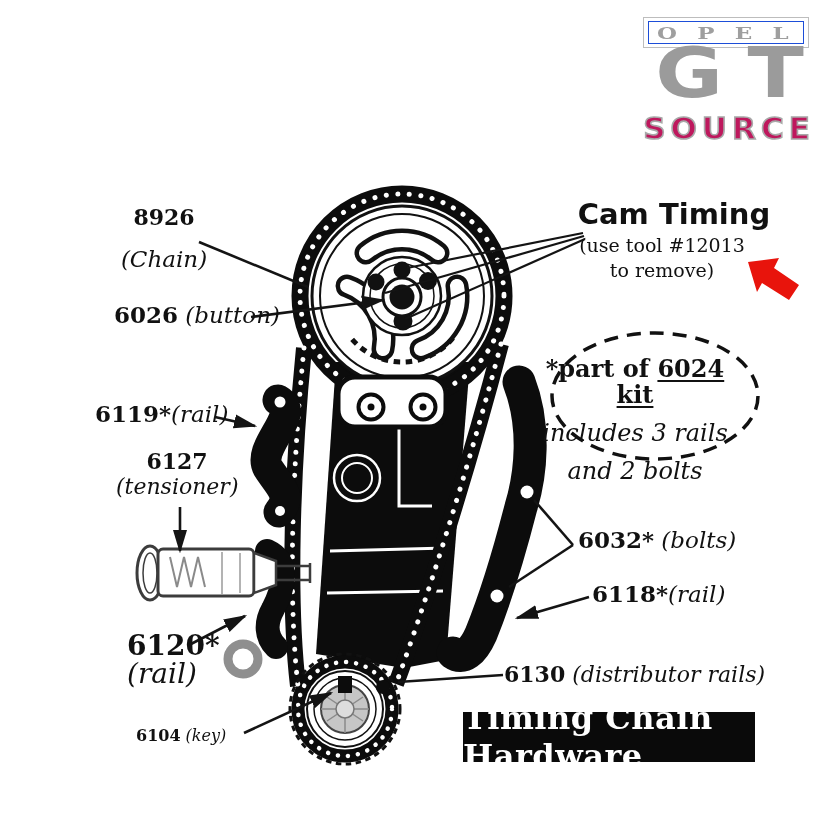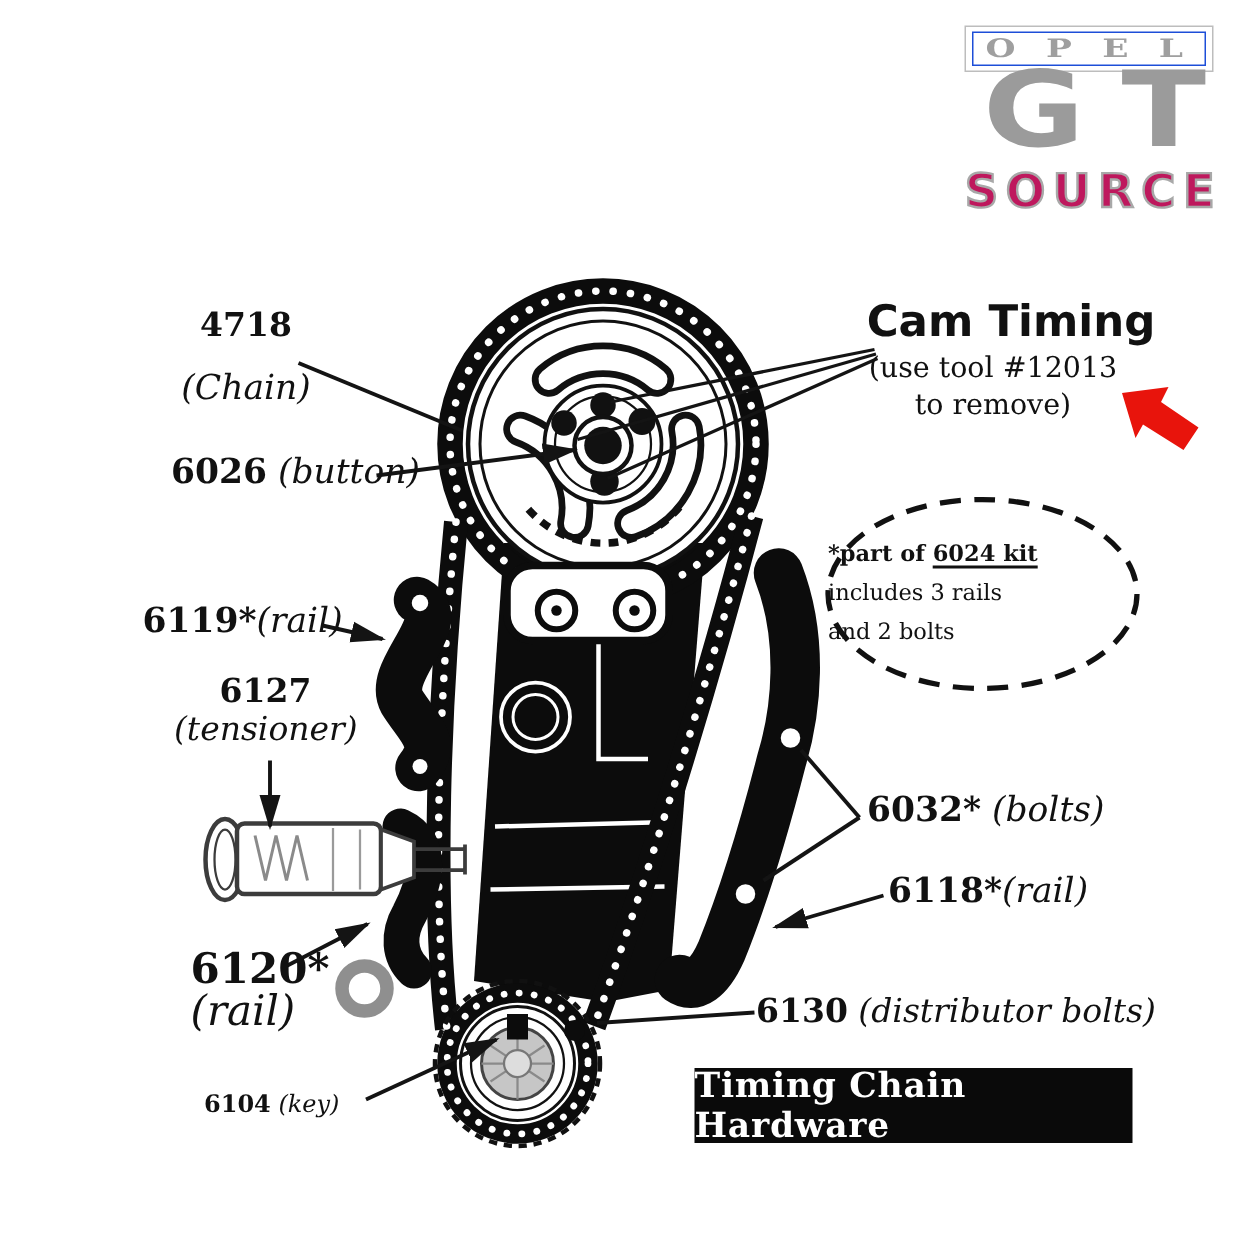--- a/index.html
+++ b/index.html
@@ -38,29 +38,29 @@
   .l6130{left:504px;top:661px;font-size:22px;}
   .block{display:block;}
 
   
   .cambolts{left:552px;top:198px;width:220px;text-align:center;}
   .cambolts .title{font-family:"DejaVu Sans", sans-serif;font-weight:bold;font-size:29px;line-height:32px;
                    transform:translateX(12px);}
   .cambolts .sub{font-size:19px;line-height:25px;margin-top:3px;}
 
   
-  .kitnote{left:552px;top:356px;width:206px;font-size:15px;line-height:26px;}
+  .kitnote{left:532px;top:356px;width:206px;text-align:center;font-size:24px;line-height:26px;}
   .kitnote .roman{font-style:normal;font-weight:600;}
-  .kitnote .ital{}
+  .kitnote .ital{font-style:italic;margin-top:12px;}
   .kitnote .u{text-decoration:underline;text-decoration-thickness:2px;text-underline-offset:3px;}
 
   
   .footer{left:463px;top:712px;width:292px;height:50px;background:#0a0a0a;
           display:flex;align-items:center;justify-content:center;}
-  .footer span{color:#fff;font-family:"DejaVu Serif", serif;font-weight:bold;font-size:23px;letter-spacing:0.5px;}
+  .footer span{color:#fff;font-family:"DejaVu Serif", serif;font-weight:bold;font-size:32px;letter-spacing:0.5px;}
 </style>
 </head>
 <body>
 
 <div class="stage">
 
   <svg class="diagram" width="840" height="840" viewBox="0 0 840 840">
     <defs>
       <marker id="arw" viewBox="0 0 10 6" refX="9" refY="3" markerWidth="9" markerHeight="6" orient="auto-start-reverse">
         <path d="M0,0 L10,3 L0,6 Z" fill="#141414"></path>
@@ -181,21 +181,21 @@
 
   <div class="txt opel-box">
     <div class="opel-inner">
       <span class="opel-text">OPEL</span>
     </div>
   </div>
   <div class="txt gt-text">GT</div>
   <div class="txt source-text">SOURCE</div>
 
   <div class="txt lbl l6023">
-    <span class="num block">4718</span>
+    <span class="num block">8926</span>
     <span class="nm block">(Chain)</span>
   </div>
 
   <div class="txt lbl l6026">
     <span class="num">6026</span><span class="nm"> (button)</span>
   </div>
 
   <div class="txt cambolts">
     <div class="title">Cam Timing</div>
     <div class="sub">(use tool #12013</div>
@@ -228,20 +228,20 @@
 
   <div class="txt lbl l6032">
     <span class="num">6032*</span><span class="nm"> (bolts)</span>
   </div>
 
   <div class="txt lbl l6118">
     <span class="num">6118*</span><span class="nm">(rail)</span>
   </div>
 
   <div class="txt lbl l6130">
-    <span class="num">6130</span><span class="nm"> (distributor bolts)</span>
+    <span class="num">6130</span><span class="nm"> (distributor rails)</span>
   </div>
 
   <div class="txt footer">
     <span>Timing Chain Hardware</span>
   </div>
 
 </div>
 
 </body></html>

